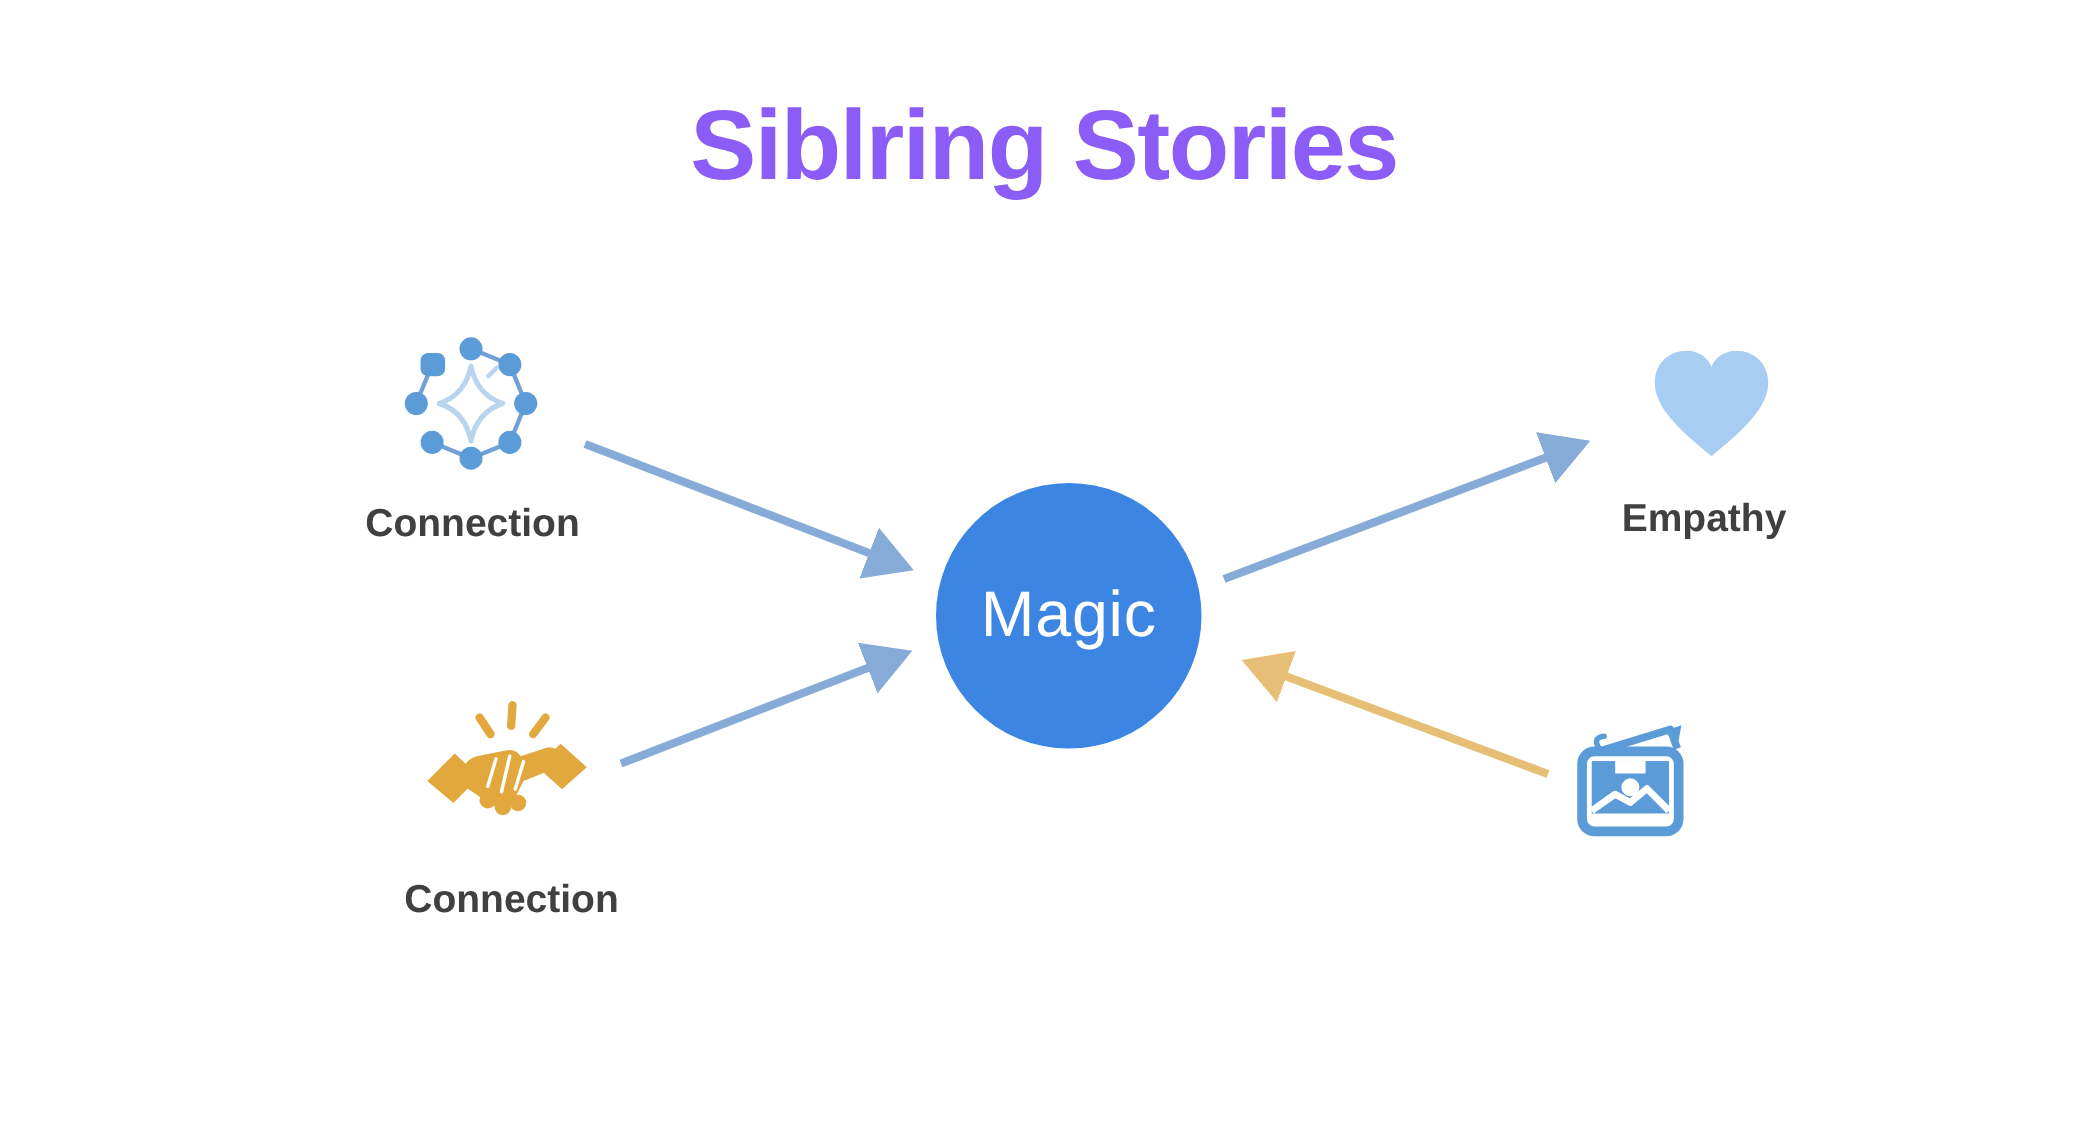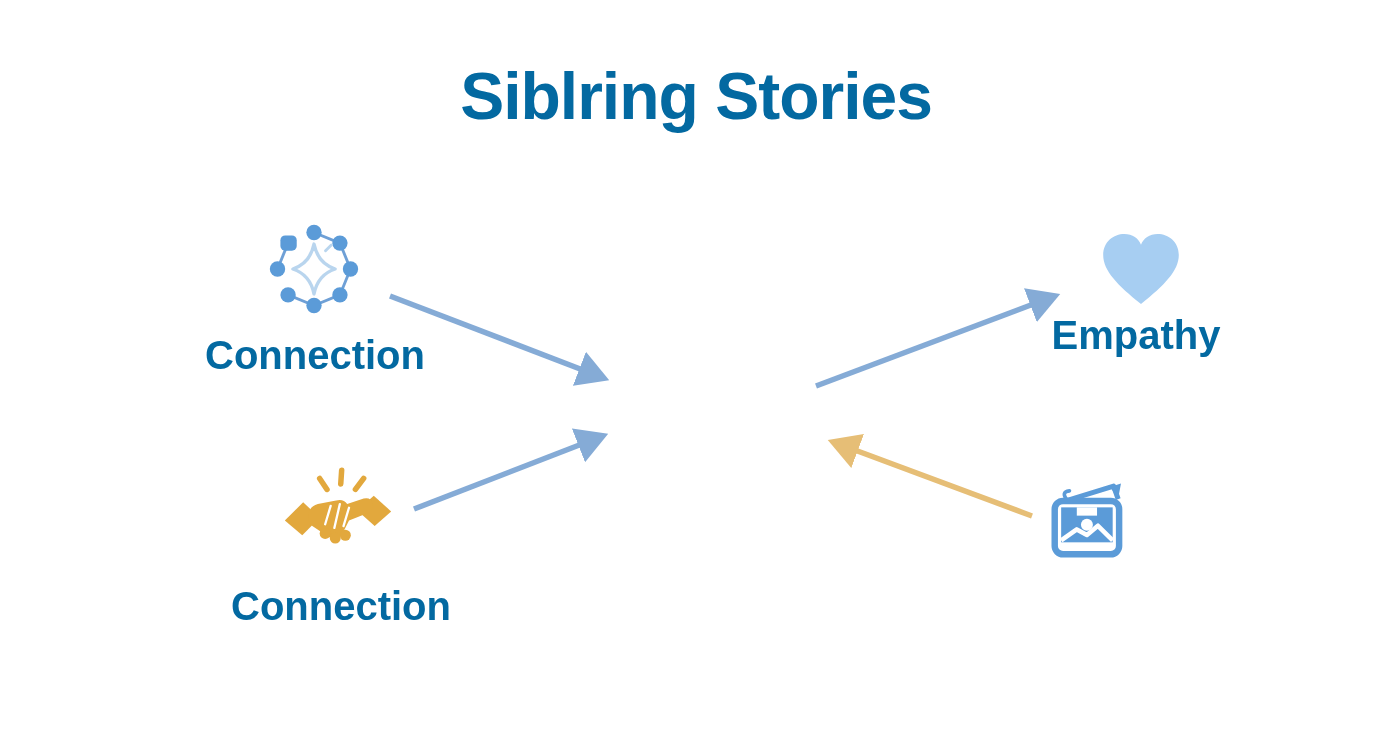--- a/index.html
+++ b/index.html
@@ -7,28 +7,28 @@
     position:relative;
     width:1392px;height:752px;
     background:#ffffff;
     font-family:"Liberation Sans", sans-serif;
     overflow:hidden;
   }
   .title{
     position:absolute;left:0;top:58px;width:100%;
     text-align:center;
     font-size:66px;font-weight:700;letter-spacing:-1px;
-    color:#0369a1;
+    color:#8b5cf6;
   }
   .arrow-layer{position:absolute;left:0;top:0;width:1392px;height:752px;}
   .icon{position:absolute;}
   .node-label{
     position:absolute;
     transform:translateX(-50%);
-    font-size:40px;font-weight:600;color:#0369a1;
+    font-size:26px;font-weight:600;color:#404040;
     white-space:nowrap;
   }
   .magic-circle{
     position:absolute;left:624px;top:322px;
     width:177px;height:177px;border-radius:50%;
     background:#3C85E3;
     display:flex;align-items:center;justify-content:center;
   }
   .magic-label{
     color:#ffffff;font-size:43px;font-weight:500;letter-spacing:0.5px;
@@ -110,18 +110,21 @@
     <path d="M30 26 q-8 -10 2 -11" fill="none" stroke="#5B9BD8" stroke-width="4" stroke-linecap="round"></path>
     <path d="M28 26 L80 10 L85 24" fill="none" stroke="#5B9BD8" stroke-width="5.5" stroke-linejoin="round"></path>
     <path d="M76 11 L88 7 L85 23 Z" fill="#5B9BD8"></path>
     <rect x="16" y="26" width="70" height="58" rx="9" fill="#ffffff" stroke="#5B9BD8" stroke-width="7"></rect>
     <rect x="23" y="33" width="56" height="38" fill="#5B9BD8"></rect>
     <rect x="40" y="33" width="22" height="9" fill="#ffffff"></rect>
     <circle cx="51" cy="52" r="6.5" fill="#ffffff"></circle>
     <polyline points="23,69 40,57 51,63 63,53 79,69" fill="none" stroke="#ffffff" stroke-width="5" stroke-linejoin="round"></polyline>
   </svg>
 
+  <div class="magic-circle">
+    <div class="magic-label">Magic</div>
+  </div>
 
   <div class="node-label" style="left:315px;top:333px;">Connection</div>
-  <div class="node-label" style="left:1136px;top:313px;">Empathy</div>
+  <div class="node-label" style="left:1136px;top:330px;">Empathy</div>
   <div class="node-label" style="left:341px;top:584px;">Connection</div>
 
 </div>
 
 </body></html>

